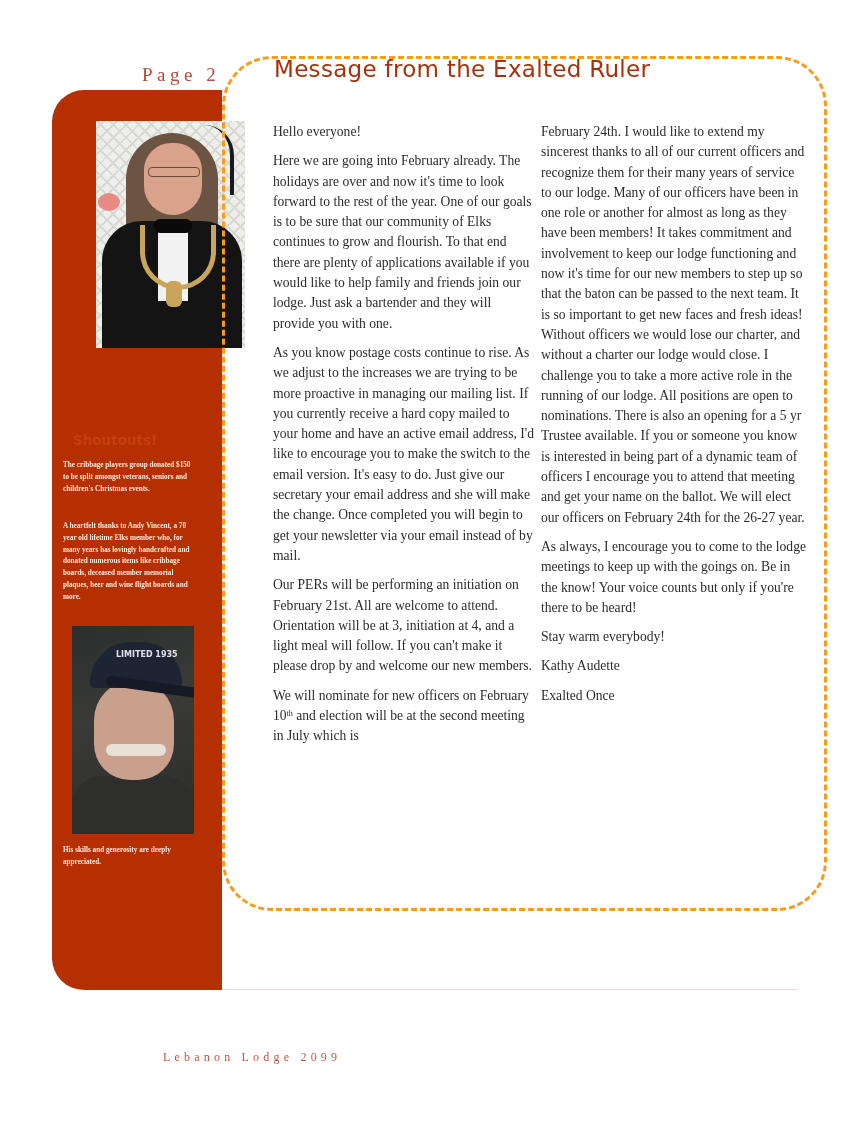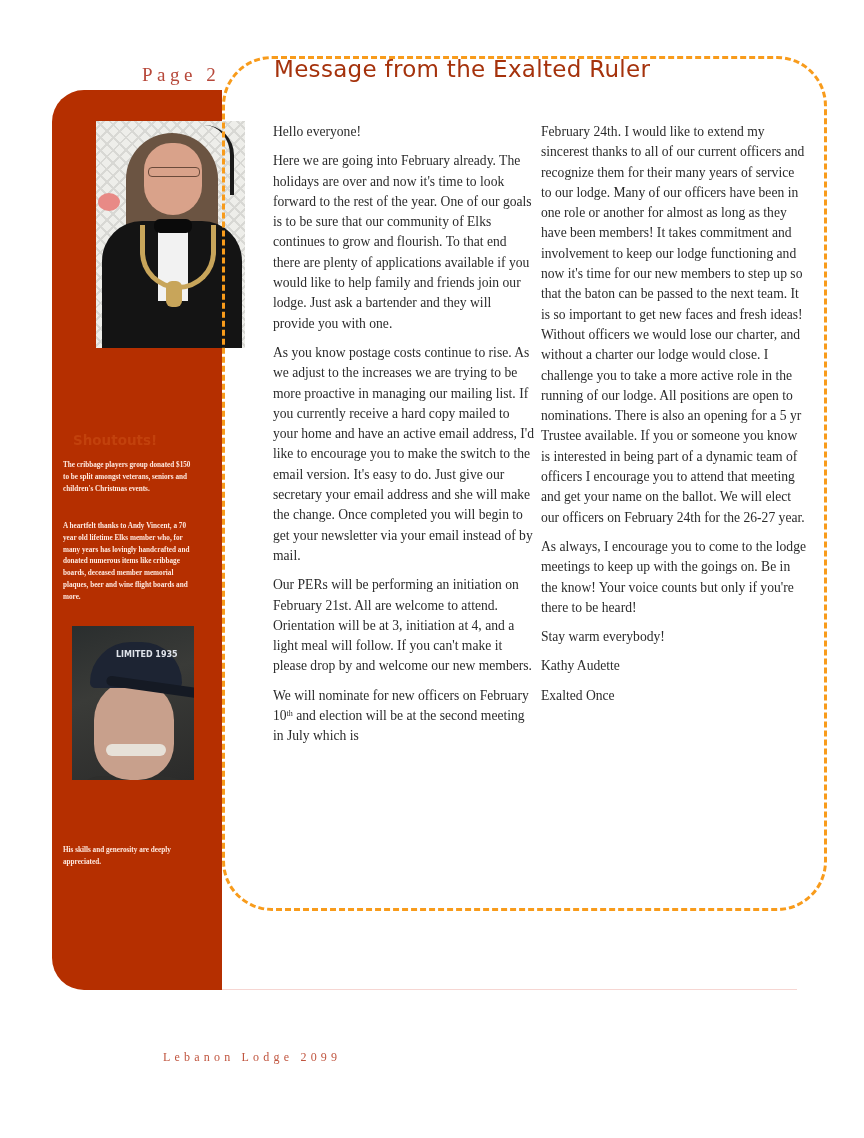--- a/index.html
+++ b/index.html
@@ -41,21 +41,21 @@
   }
   .shout-text {
     position: absolute; left: 63px; width: 135px;
     font-family: "Liberation Serif", serif; font-weight: bold; font-size: 7.2px; line-height: 11.8px; color: #ffe9df;
   }
   .shout-1 { top: 460px; }
   .shout-2 { top: 521px; }
   .shout-3 { top: 845px; }
 
   .photo-andy {
-    position: absolute; left: 72px; top: 626px; width: 122px; height: 154px;
+    position: absolute; left: 72px; top: 626px; width: 122px; height: 208px;
     background: linear-gradient(160deg, #2a2e2e 0%, #3a3b38 40%, #2b2b2a 100%); overflow: hidden;
   }
   .photo-andy .face { position: absolute; left: 22px; top: 54px; width: 80px; height: 100px; background: #c8a08c; border-radius: 40px 40px 36px 36px; }
   .photo-andy .cap { position: absolute; left: 18px; top: 16px; width: 92px; height: 46px; background: #1d2433; border-radius: 46px 46px 6px 6px; }
   .photo-andy .brim { position: absolute; left: 34px; top: 56px; width: 96px; height: 10px; background: #151a24; border-radius: 6px; transform: rotate(8deg); }
   .photo-andy .capText { position: absolute; left: 44px; top: 24px; font-family: "DejaVu Sans", sans-serif; font-size: 8px; color: #dfe3ea; font-weight: bold; }
   .photo-andy .mustache { position: absolute; left: 34px; top: 118px; width: 60px; height: 12px; background: #e7e1d8; border-radius: 8px; }
   .photo-andy .shirt { position: absolute; left: 0; top: 150px; width: 122px; height: 60px; background: #2e2e2c; border-radius: 30px 30px 0 0; }
 
   .dashed-box {

